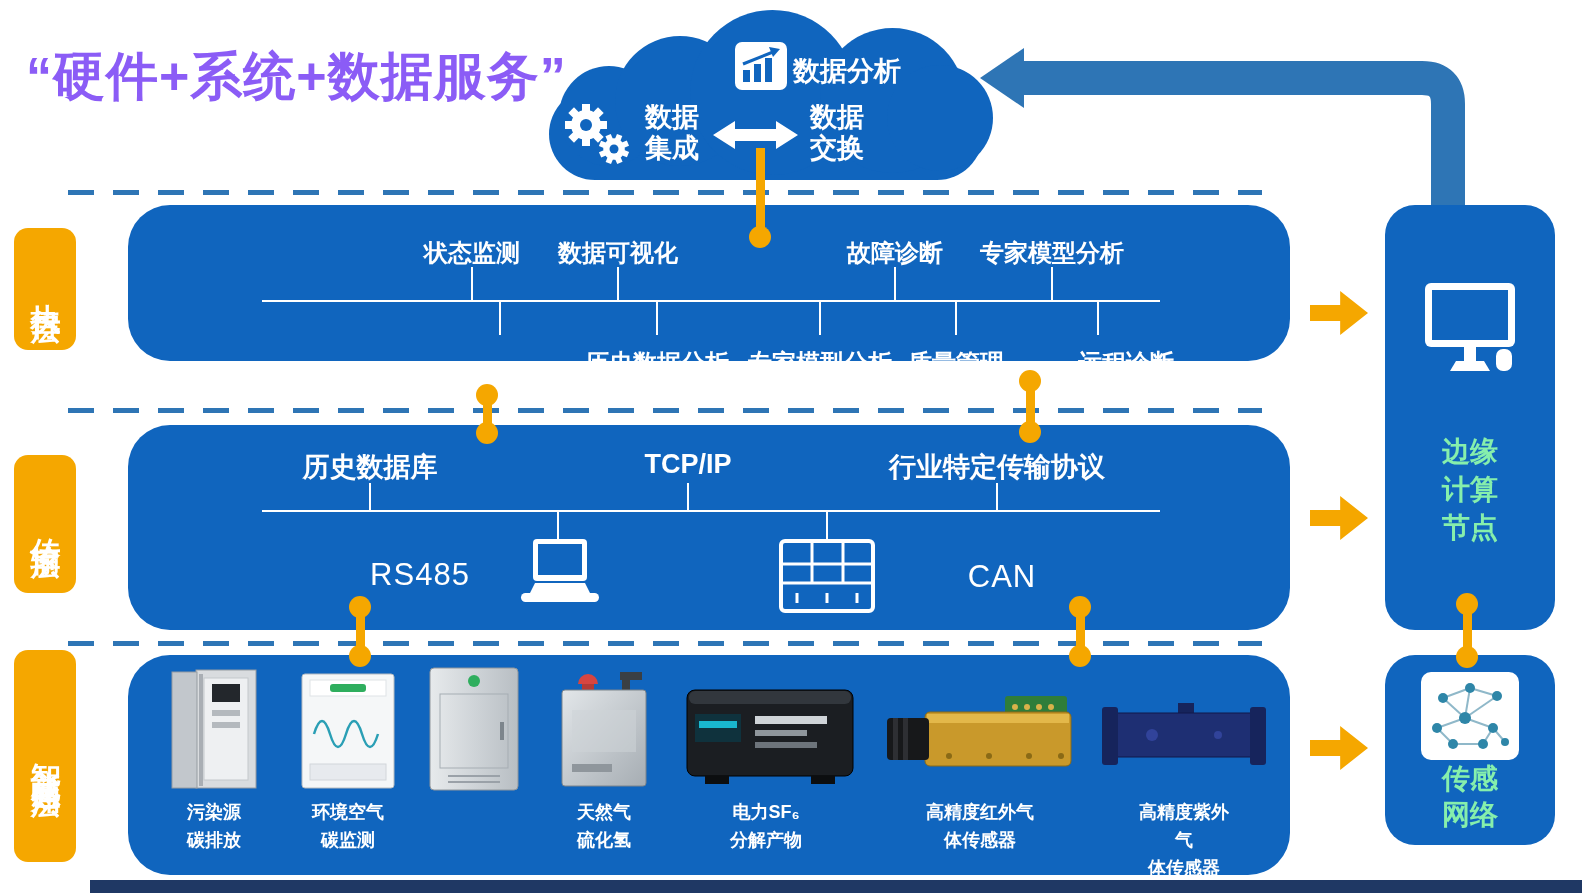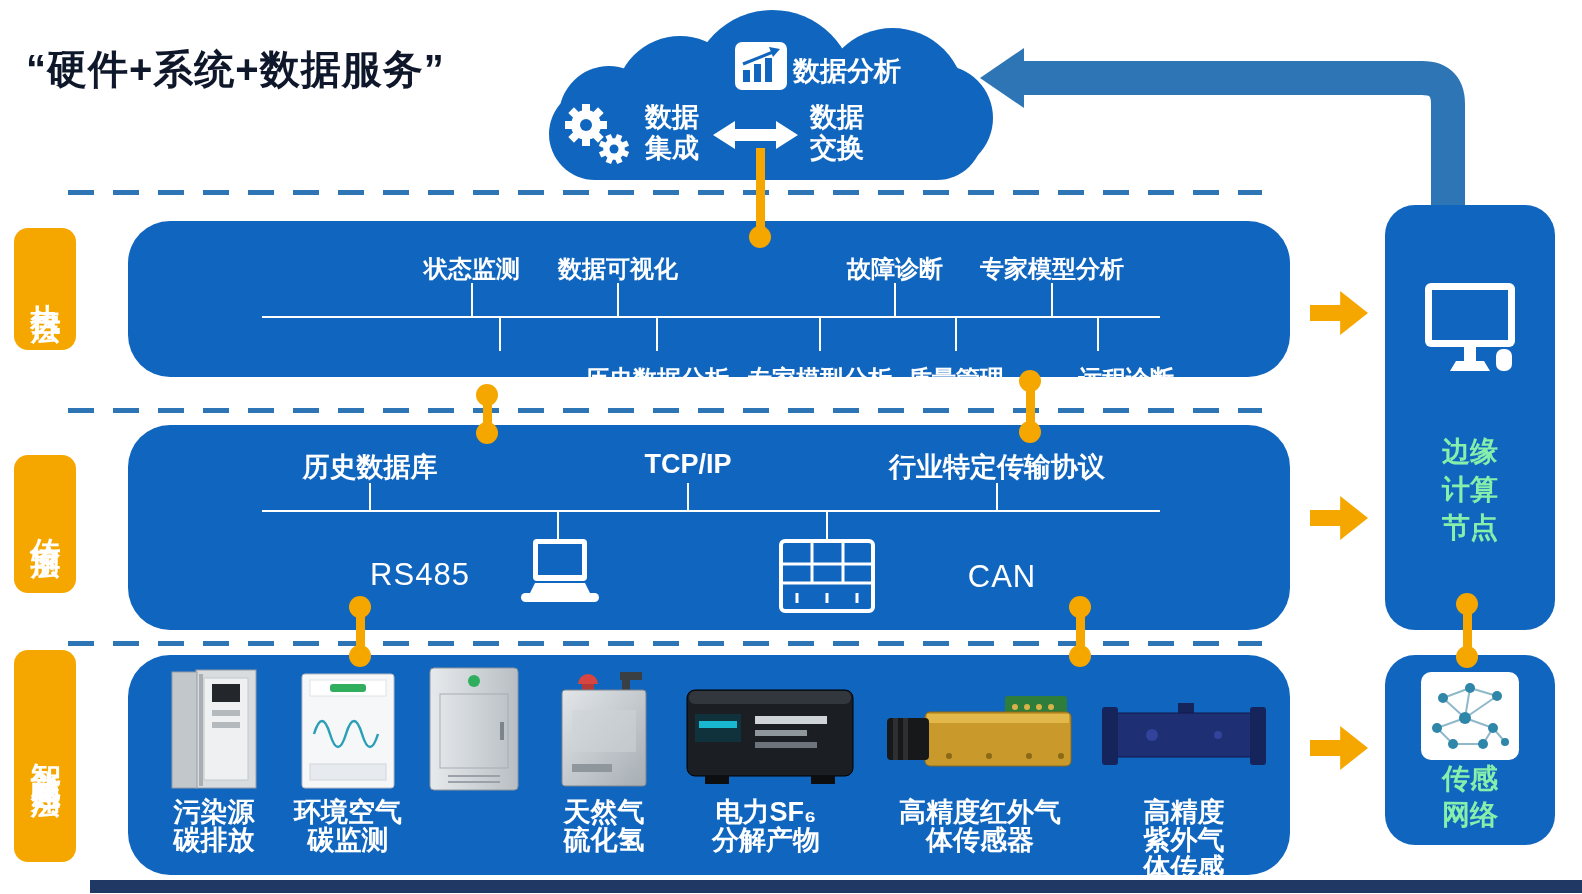--- a/index.html
+++ b/index.html
@@ -1,20 +1,20 @@
 <!DOCTYPE html>
 <html><head>
 <meta charset="utf-8">
 <style>
   * { margin:0; padding:0; box-sizing:border-box; }
   html,body { background:#ffffff; }
   body { font-family:"Liberation Sans","DejaVu Sans",sans-serif; }
   .canvas { position:relative; width:1582px; height:894px; background:#fff; overflow:hidden; }
   .abs { position:absolute; }
-  .title { position:absolute; left:26px; top:42px; font-size:40px; font-weight:800; color:#0f172a; letter-spacing:1px; white-space:nowrap; }
+  .title { position:absolute; left:26px; top:42px; font-size:52px; font-weight:800; color:#8b5cf6; letter-spacing:1px; white-space:nowrap; }
   .dashed { position:absolute; left:68px; width:1194px; height:5px;
     background:repeating-linear-gradient(90deg,#2E75B5 0 26px,transparent 26px 45px); }
   .layer { position:absolute; left:128px; width:1162px; background:#1065BE; border-radius:42px; color:#fff; }
   .side-label { position:absolute; left:14px; width:62px; background:#F5A700; border-radius:14px; color:#fff;
     display:flex; align-items:center; justify-content:center; writing-mode:vertical-rl; text-orientation:upright;
     font-size:30px; font-weight:700; letter-spacing:7px; }
   .item { position:absolute; transform:translateX(-50%); white-space:nowrap; font-weight:600; color:#fff; font-size:24px; }
   .proto { position:absolute; transform:translateX(-50%); white-space:nowrap; font-weight:500; color:#fff; font-size:31px; letter-spacing:1px; }
   .tline { position:absolute; background:#ffffff; }
   .pre { white-space:pre-line; text-align:center; }
@@ -23,21 +23,21 @@
   .oarrow { position:absolute; left:1310px; width:58px; height:44px; background:#F5A700;
     clip-path:polygon(0 32%,52% 32%,52% 0,100% 50%,52% 100%,52% 68%,0 68%); }
   .conn { position:absolute; width:22px; }
   .conn::before,.conn::after { content:""; position:absolute; left:0; width:22px; height:22px; border-radius:50%; background:#F5A700; }
   .conn::before { top:0; } .conn::after { bottom:0; }
   .conn .bar { position:absolute; left:6.5px; top:10px; bottom:10px; width:9px; background:#F5A700; }
   .conn.noTop::before { display:none; }
   .conn.noTop .bar { top:0; }
   .cl { position:absolute; background:#1065BE; }
   .cloudtext { position:absolute; transform:translateX(-50%); color:#fff; font-size:27px; font-weight:700; line-height:31px; }
-  .caption { position:absolute; transform:translateX(-50%); font-size:27px; line-height:28px; font-weight:600; color:#fff; }
+  .caption { position:absolute; transform:translateX(-50%); font-size:18px; line-height:28px; font-weight:600; color:#fff; }
   .device { position:absolute; }
   .net-tile { position:absolute; background:#fff; border-radius:10px; display:flex; align-items:center; justify-content:center; }
   .footer-bar { position:absolute; left:90px; top:880px; width:1492px; height:13px; background:#1F3864; }
 </style>
 </head>
 <body>
 
 <div class="canvas">
 
   <div class="title">“硬件+系统+数据服务”</div>
@@ -104,21 +104,21 @@
 
   <svg class="abs" style="left:978px; top:40px;" width="510" height="180">
     <path d="M44 38 H444 Q470 38 470 64 V170" fill="none" stroke="#2E75B5" stroke-width="34"></path>
     <polygon points="2,38 46,8 46,68" fill="#2E75B5"></polygon>
   </svg>
 
   <div class="side-label" style="top:228px; height:122px;">执行层</div>
   <div class="side-label" style="top:455px; height:138px;">传输层</div>
   <div class="side-label" style="top:650px; height:212px;">智能感知层</div>
 
-  <div class="layer" style="top:205px; height:156px;margin-top:16px;">
+  <div class="layer" style="top:205px; height:156px;">
     <span class="item" style="left:344px; top:32px;">状态监测</span>
     <span class="item" style="left:490px; top:32px;">数据可视化</span>
     <span class="item" style="left:767px; top:32px;">故障诊断</span>
     <span class="item" style="left:924px; top:32px;">专家模型分析</span>
 
     <div class="tline" style="left:134px; top:95px; width:898px; height:2px;"></div>
     <div class="tline" style="left:343px; top:62px; width:2px; height:33px;"></div>
     <div class="tline" style="left:489px; top:62px; width:2px; height:33px;"></div>
     <div class="tline" style="left:766px; top:62px; width:2px; height:33px;"></div>
     <div class="tline" style="left:923px; top:62px; width:2px; height:33px;"></div>

